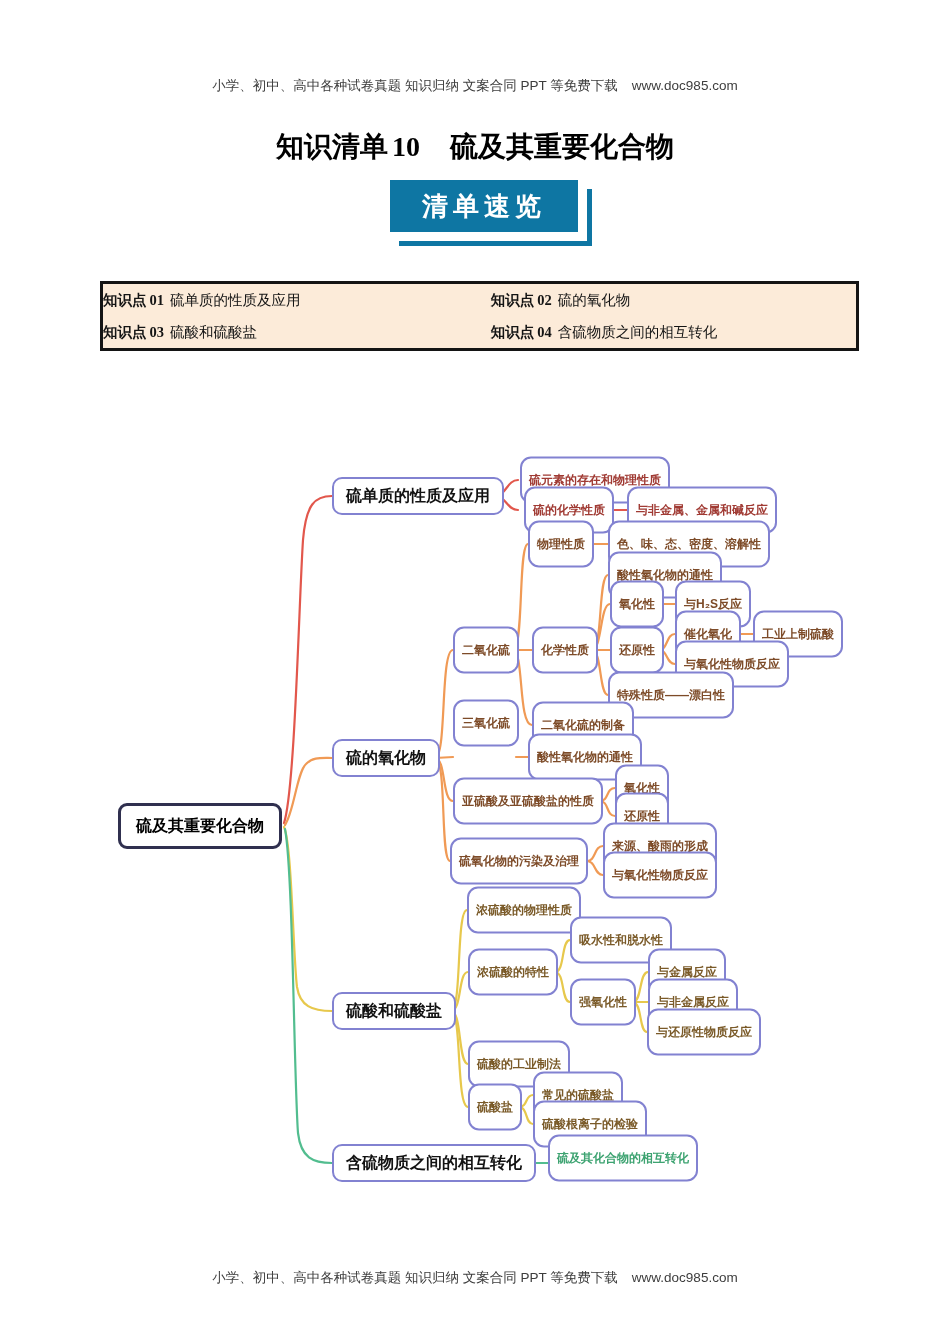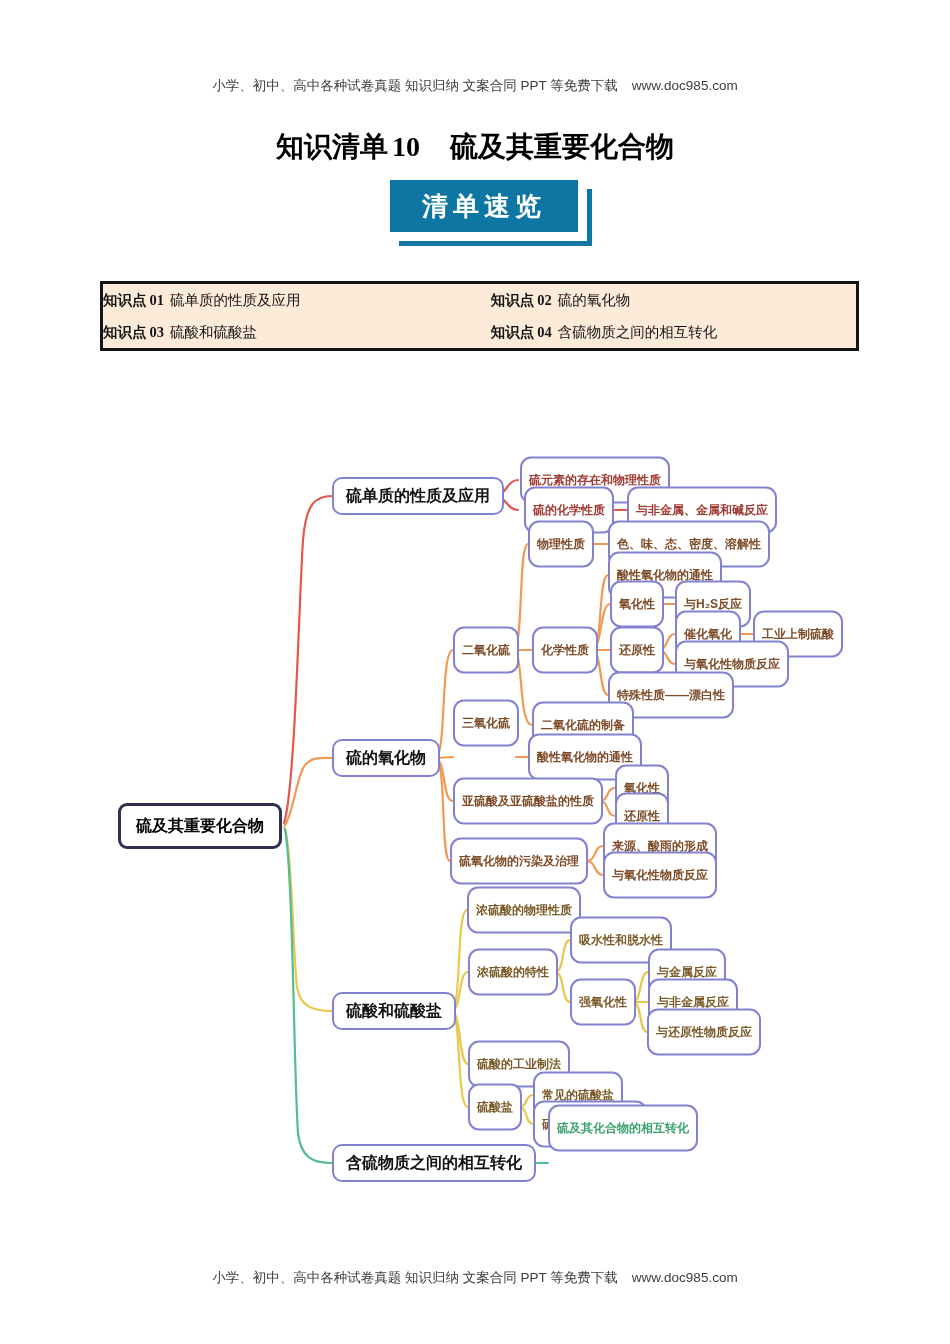--- a/index.html
+++ b/index.html
@@ -164,19 +164,19 @@
   <div class="mm-node mm-child t-olive" style="left:570px;top:1002px">强氧化性</div>
   <div class="mm-node mm-child t-olive" style="left:648px;top:972px">与金属反应</div>
   <div class="mm-node mm-child t-olive" style="left:648px;top:1002px">与非金属反应</div>
   <div class="mm-node mm-child t-olive" style="left:647px;top:1032px">与还原性物质反应</div>
   <div class="mm-node mm-child t-olive" style="left:468px;top:1064px">硫酸的工业制法</div>
   <div class="mm-node mm-child t-olive" style="left:468px;top:1107px">硫酸盐</div>
   <div class="mm-node mm-child t-olive" style="left:533px;top:1095px">常见的硫酸盐</div>
   <div class="mm-node mm-child t-olive" style="left:533px;top:1124px">硫酸根离子的检验</div>
 
   <div class="mm-node mm-branch" style="left:332px;top:1163px">含硫物质之间的相互转化</div>
-  <div class="mm-node mm-child t-green" style="left:548px;top:1128px">硫及其化合物的相互转化</div>
+  <div class="mm-node mm-child t-green" style="left:548px;top:1158px">硫及其化合物的相互转化</div>
 
   <div class="runhead" style="top:1225px">
     <span>小学、初中、高中各种试卷真题 知识归纳 文案合同 PPT 等免费下载</span><a class="url" href="#">www.doc985.com</a>
   </div>
 
 </div>
 
 </body></html>

